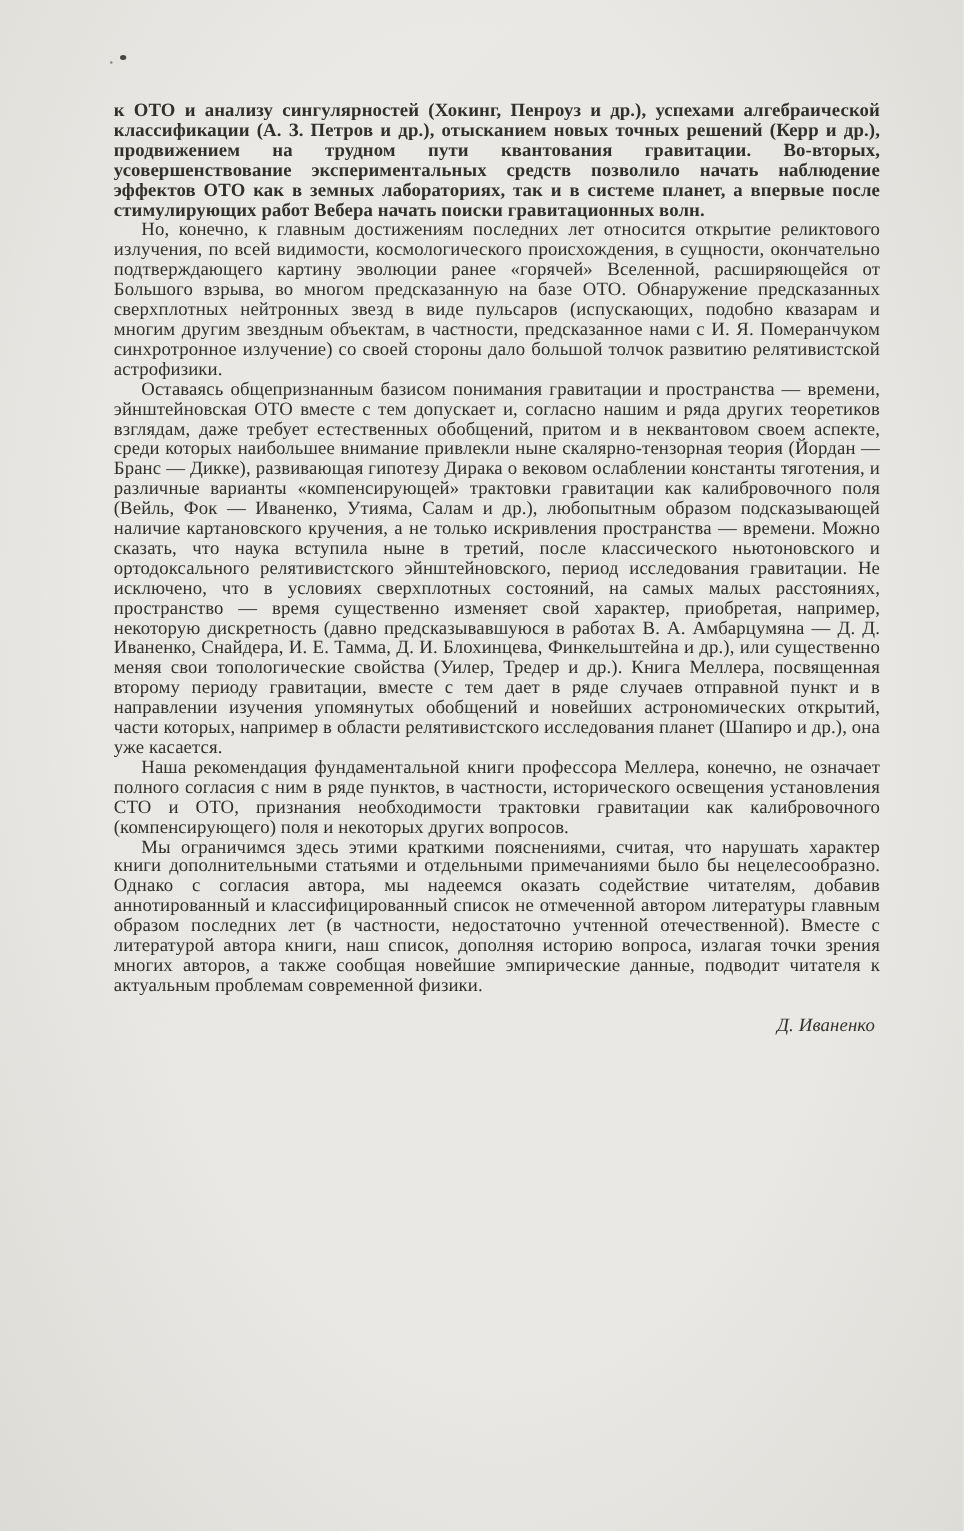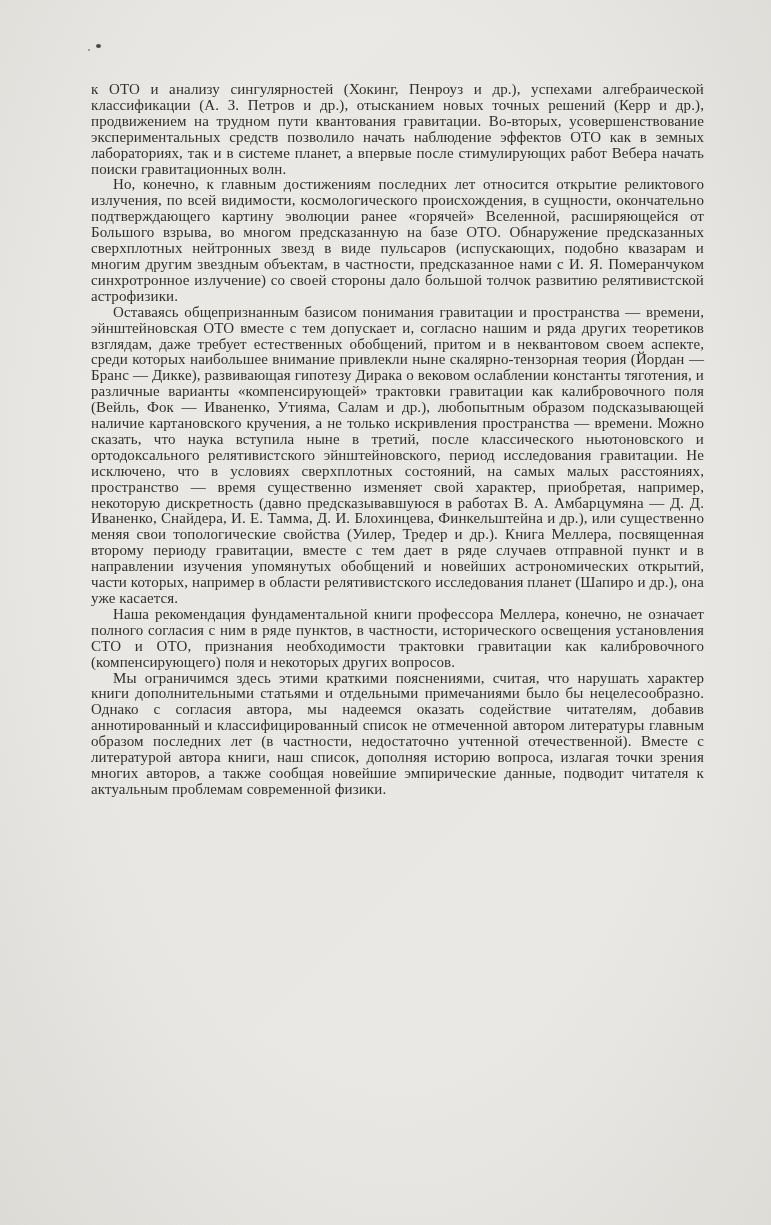--- a/index.html
+++ b/index.html
@@ -24,20 +24,21 @@
     line-height: 15.9px;
     text-align: justify;
     letter-spacing: 0.1px;
   }
   .para {
     margin: 0;
     text-indent: 22px;
   }
   .para.no-indent {
     text-indent: 0;
+    font-weight: bold;
   }
   .signature {
     margin-top: 16px;
     text-align: right;
     font-style: italic;
     font-size: 15px;
     padding-right: 4px;
     color: #34322d;
   }
   .scan-speck {
@@ -60,13 +61,14 @@
 <div class="vignette"></div>
 <div class="scan-speck speck-1"></div>
 <div class="scan-speck speck-2"></div>
 
 <div class="page-text">
   <p class="para no-indent">к ОТО и анализу сингулярностей (Хокинг, Пенроуз и др.), успехами алгебраической классификации (А. З. Петров и др.), отысканием новых точных решений (Керр и др.), продвижением на трудном пути квантования гравитации. Во-вторых, усовершенствование экспериментальных средств позволило начать наблюдение эффектов ОТО как в земных лабораториях, так и в системе планет, а впервые после стимулирующих работ Вебера начать поиски гравитационных волн.</p>
   <p class="para">Но, конечно, к главным достижениям последних лет относится открытие реликтового излучения, по всей видимости, космологического происхождения, в сущности, окончательно подтверждающего картину эволюции ранее «горячей» Вселенной, расширяющейся от Большого взрыва, во многом предсказанную на базе ОТО. Обнаружение предсказанных сверхплотных нейтронных звезд в виде пульсаров (испускающих, подобно квазарам и многим другим звездным объектам, в частности, предсказанное нами с И. Я. Померанчуком синхротронное излучение) со своей стороны дало большой толчок развитию релятивистской астрофизики.</p>
   <p class="para">Оставаясь общепризнанным базисом понимания гравитации и пространства — времени, эйнштейновская ОТО вместе с тем допускает и, согласно нашим и ряда других теоретиков взглядам, даже требует естественных обобщений, притом и в неквантовом своем аспекте, среди которых наибольшее внимание привлекли ныне скалярно-тензорная теория (Йордан — Бранс — Дикке), развивающая гипотезу Дирака о вековом ослаблении константы тяготения, и различные варианты «компенсирующей» трактовки гравитации как калибровочного поля (Вейль, Фок — Иваненко, Утияма, Салам и др.), любопытным образом подсказывающей наличие картановского кручения, а не только искривления пространства — времени. Можно сказать, что наука вступила ныне в третий, после классического ньютоновского и ортодоксального релятивистского эйнштейновского, период исследования гравитации. Не исключено, что в условиях сверхплотных состояний, на самых малых расстояниях, пространство — время существенно изменяет свой характер, приобретая, например, некоторую дискретность (давно предсказывавшуюся в работах В. А. Амбарцумяна — Д. Д. Иваненко, Снайдера, И. Е. Тамма, Д. И. Блохинцева, Финкельштейна и др.), или существенно меняя свои топологические свойства (Уилер, Тредер и др.). Книга Меллера, посвященная второму периоду гравитации, вместе с тем дает в ряде случаев отправной пункт и в направлении изучения упомянутых обобщений и новейших астрономических открытий, части которых, например в области релятивистского исследования планет (Шапиро и др.), она уже касается.</p>
   <p class="para">Наша рекомендация фундаментальной книги профессора Меллера, конечно, не означает полного согласия с ним в ряде пунктов, в частности, исторического освещения установления СТО и ОТО, признания необходимости трактовки гравитации как калибровочного (компенсирующего) поля и некоторых других вопросов.</p>
   <p class="para">Мы ограничимся здесь этими краткими пояснениями, считая, что нарушать характер книги дополнительными статьями и отдельными примечаниями было бы нецелесообразно. Однако с согласия автора, мы надеемся оказать содействие читателям, добавив аннотированный и классифицированный список не отмеченной автором литературы главным образом последних лет (в частности, недостаточно учтенной отечественной). Вместе с литературой автора книги, наш список, дополняя историю вопроса, излагая точки зрения многих авторов, а также сообщая новейшие эмпирические данные, подводит читателя к актуальным проблемам современной физики.</p>
+  <div class="signature">Д. Иваненко</div>
 </div>
 
 </body></html>

